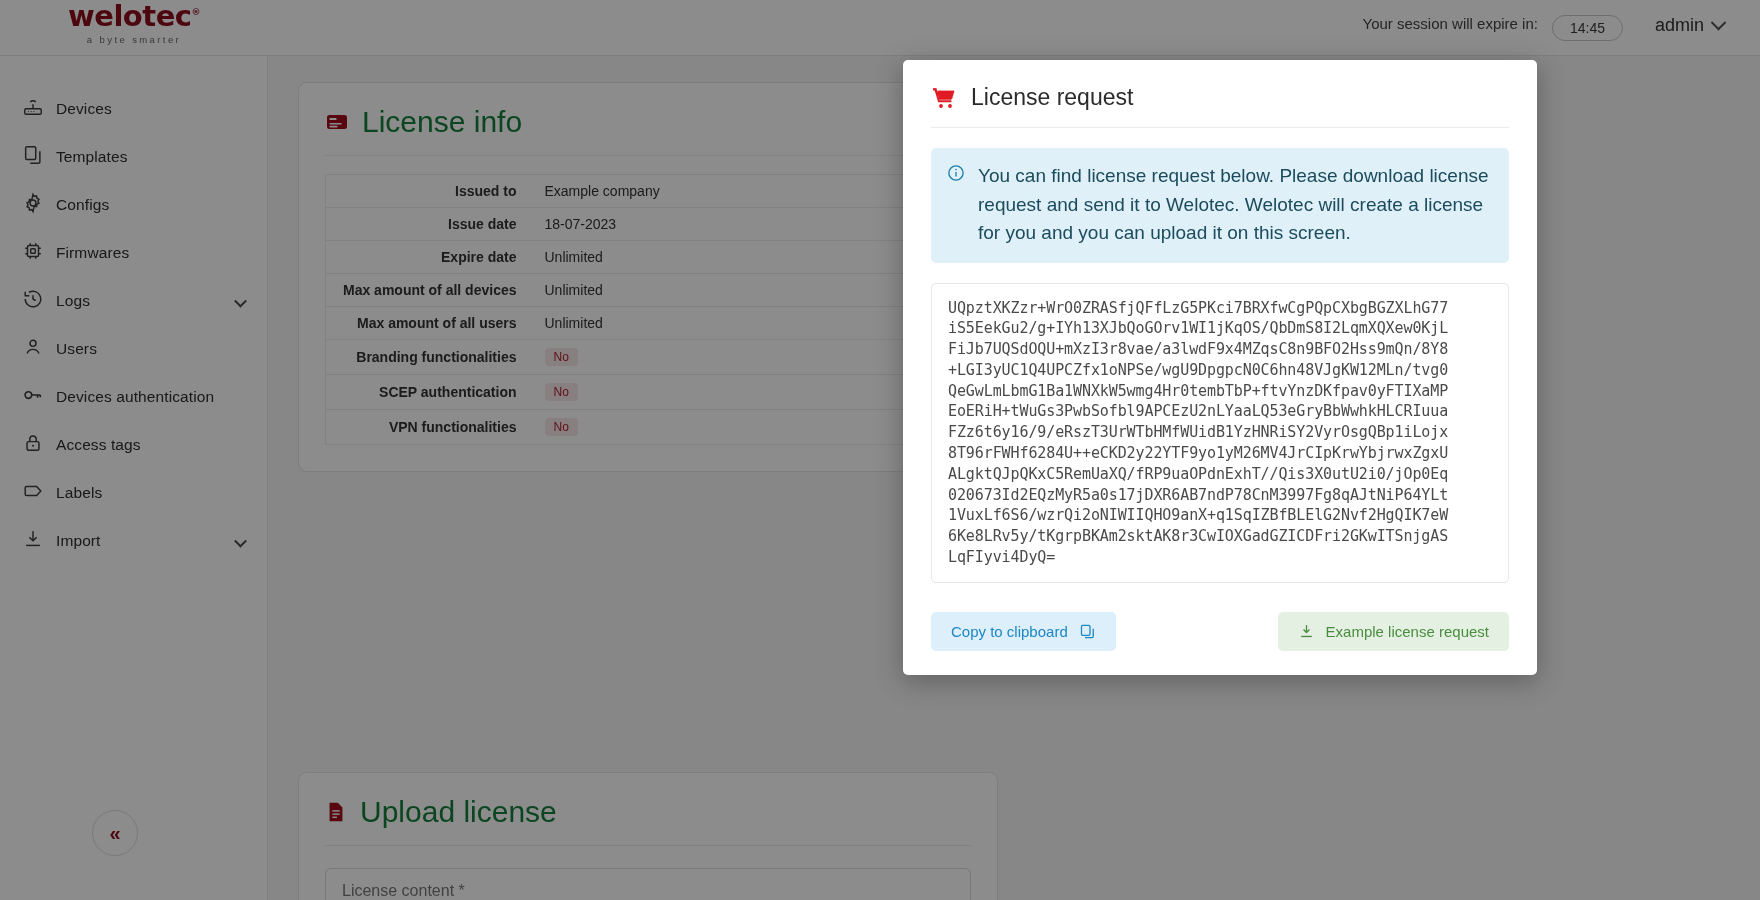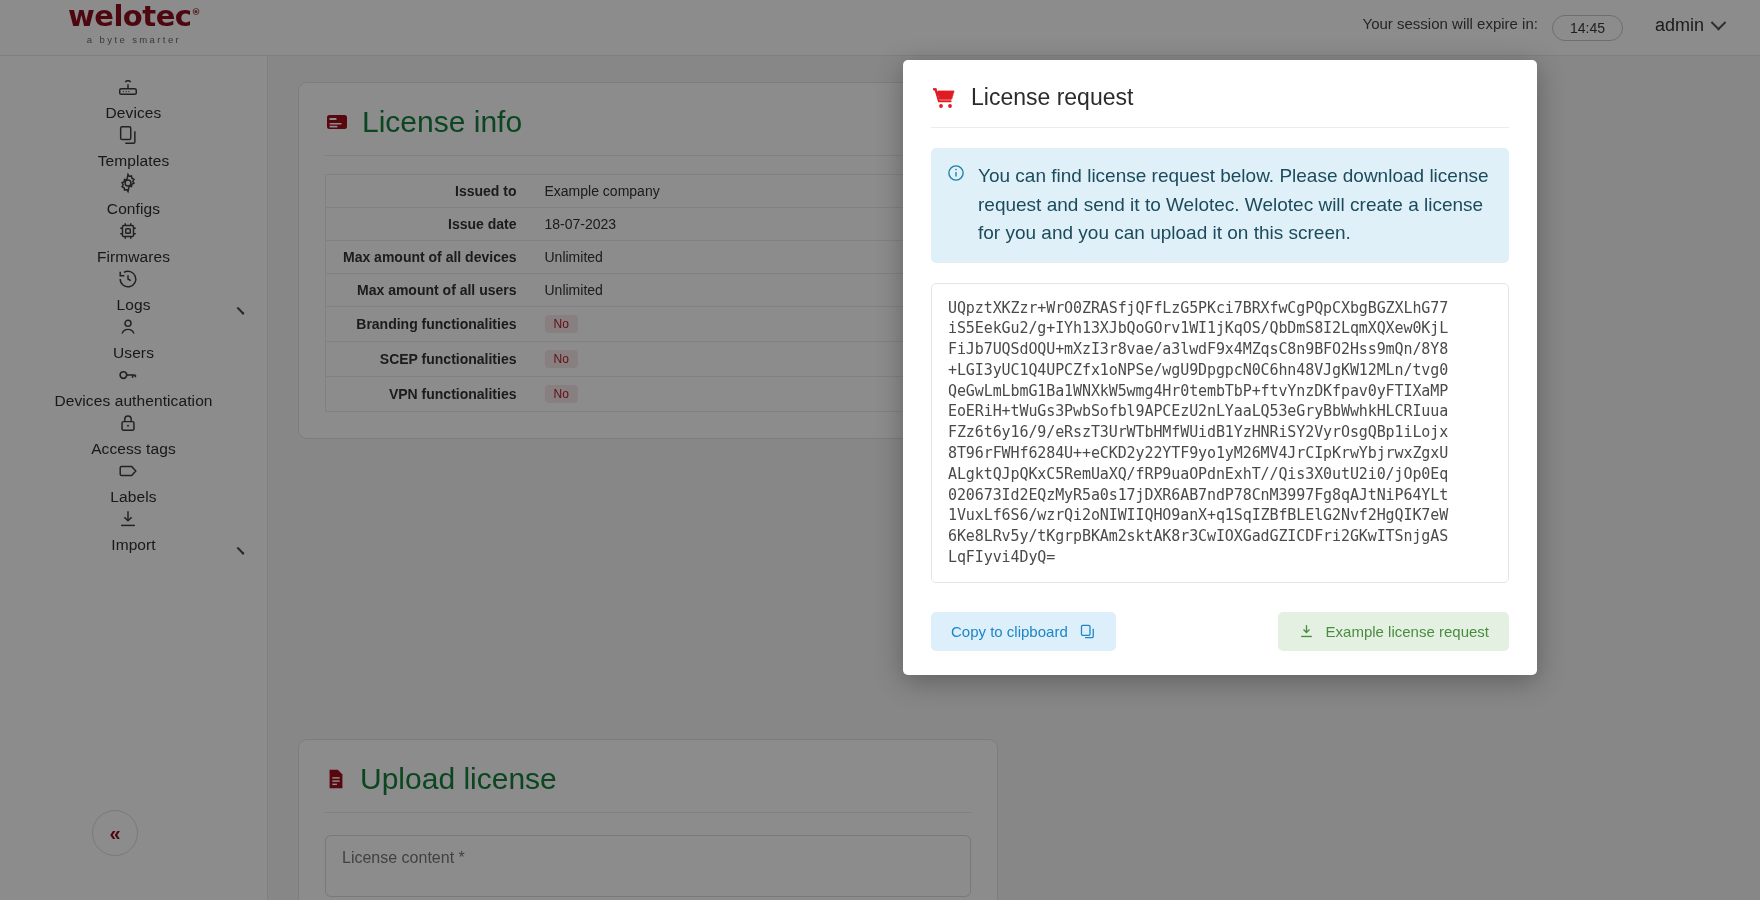--- a/index.html
+++ b/index.html
@@ -77,24 +77,23 @@
   
   .sidebar {
     position: absolute; top: 56px; left: 0;
     width: 268px; height: 844px;
     background: #ffffff;
     border-right: 1px solid #e7e7e7;
     padding-top: 14px;
     z-index: 4;
   }
   .nav-item {
-    display: flex; align-items: center;
+    display: flex; align-items: flex-end;
     height: 48px; padding: 0 22px 0 22px;
     cursor: pointer;
-    flex-direction: column;
   }
   .nav-icon {
     width: 34px; flex: 0 0 34px;
     display: flex; align-items: center; justify-content: flex-start;
     color: #3d3d3d;
   }
   .nav-label {
     font-size: 15.5px; color: #2e2e2e;
     font-weight: 500; letter-spacing: 0.1px;
   }
@@ -383,33 +382,37 @@
         <tbody>
           <tr>
             <td class="k">Issued to</td>
             <td class="v">Example company</td>
           </tr>
           <tr>
             <td class="k">Issue date</td>
             <td class="v">18-07-2023</td>
           </tr>
           <tr>
+            <td class="k">Expire date</td>
+            <td class="v">Unlimited</td>
+          </tr>
+          <tr>
             <td class="k">Max amount of all devices</td>
             <td class="v">Unlimited</td>
           </tr>
           <tr>
             <td class="k">Max amount of all users</td>
             <td class="v">Unlimited</td>
           </tr>
           <tr>
             <td class="k">Branding functionalities</td>
             <td class="v"><span class="badge-no">No</span></td>
           </tr>
           <tr>
-            <td class="k">SCEP functionalities</td>
+            <td class="k">SCEP authentication</td>
             <td class="v"><span class="badge-no">No</span></td>
           </tr>
           <tr>
             <td class="k">VPN functionalities</td>
             <td class="v"><span class="badge-no">No</span></td>
           </tr>
         </tbody>
       </table>
     </div>
 

